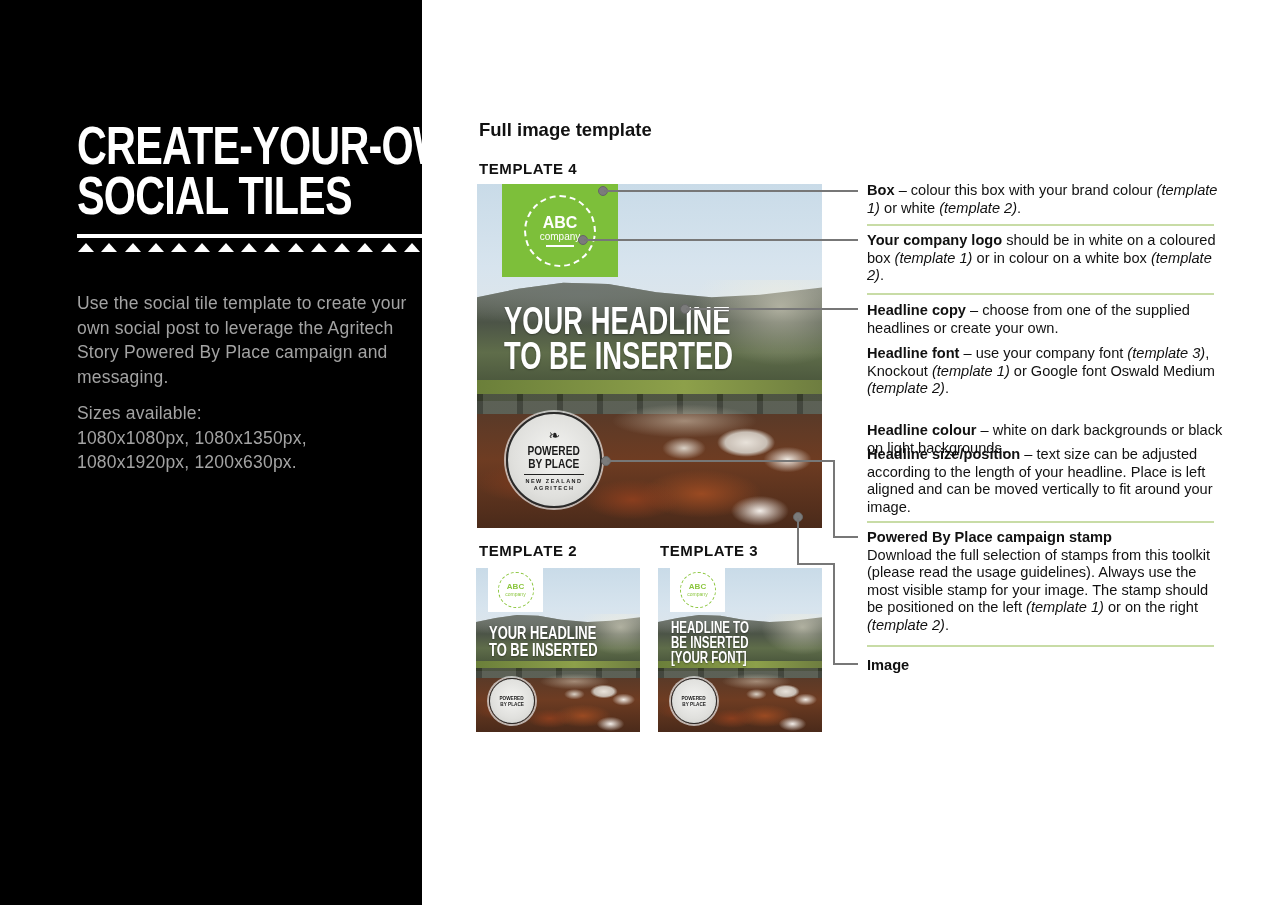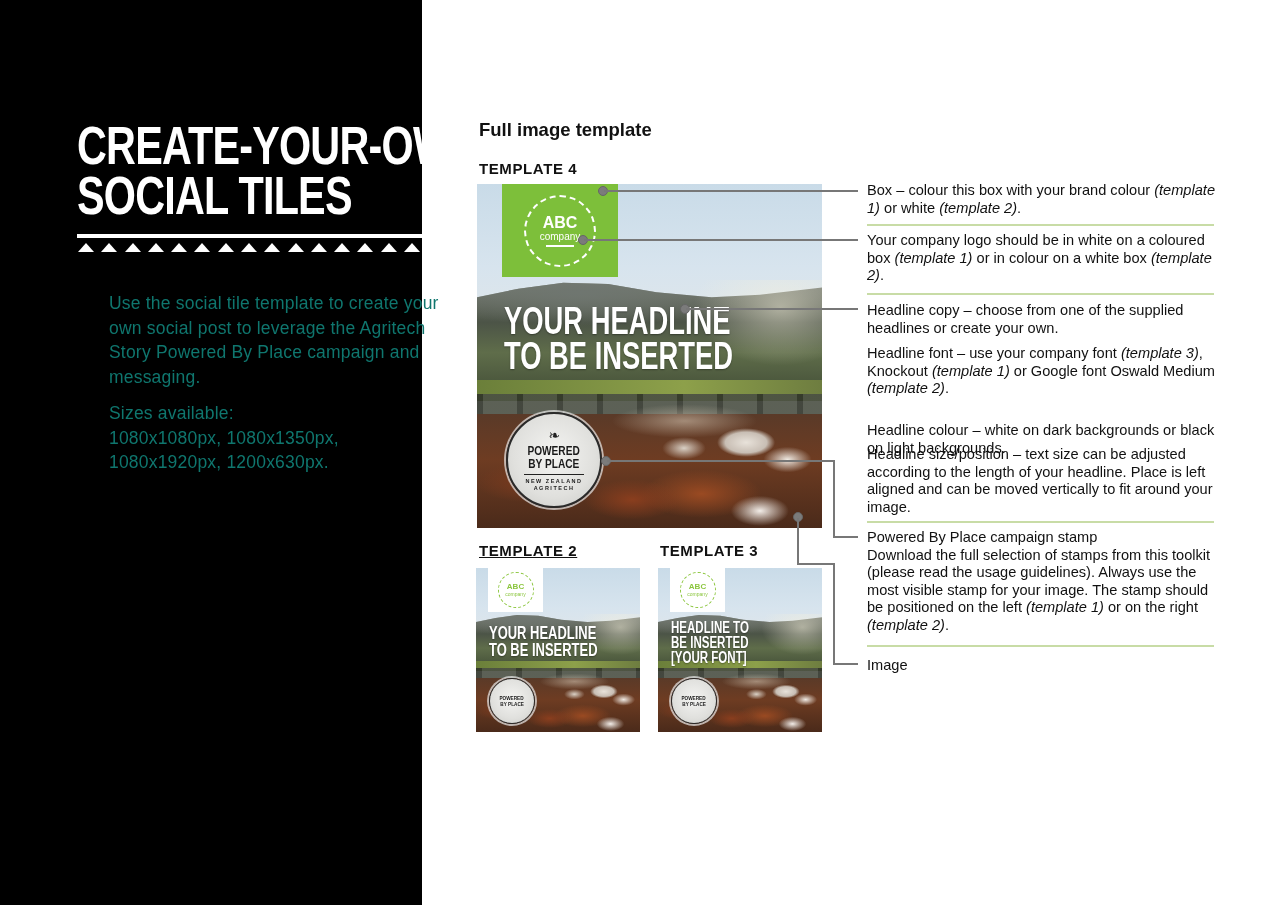--- a/index.html
+++ b/index.html
@@ -10,21 +10,21 @@
   .left-panel { position: absolute; left: 0; top: 0; width: 422px; height: 905px; background: #000; }
   .main-title {
     position: absolute; left: 77px; top: 121px; width: 345px;
     color: #fff; font-family: "Liberation Sans", "DejaVu Sans", sans-serif;
     font-weight: bold; font-size: 53px; line-height: 50px; letter-spacing: -1px;
     transform: scaleX(0.78); transform-origin: left top; white-space: nowrap;
   }
   .title-rule { position: absolute; left: 77px; top: 234px; width: 345px; height: 4px; background: #fff; }
   .triangle-row { position: absolute; left: 78px; top: 243px; width: 342px; height: 10px; display: flex; justify-content: space-between; }
   .tri { width: 0; height: 0; border-left: 8px solid transparent; border-right: 8px solid transparent; border-bottom: 9px solid #fff; }
-  .intro { position: absolute; left: 77px; top: 291px; width: 340px; color: #0f766e; font-size: 17.5px; line-height: 24.5px; letter-spacing: 0.2px; margin-left: 32px; }
+  .intro { position: absolute; left: 77px; top: 291px; width: 340px; color: #a3a3a3; font-size: 17.5px; line-height: 24.5px; letter-spacing: 0.2px; }
   .intro p { margin-bottom: 12px; }
 
   
   .section-title { position: absolute; left: 479px; top: 119px; font-size: 18.5px; font-weight: bold; color: #111; }
   .tpl-label { position: absolute; font-size: 15px; font-weight: bold; letter-spacing: 0.6px; color: #111; }
 
   
   .tile { position: absolute; overflow: hidden; }
   .tile .sky { position: absolute; left: 0; top: 0; width: 100%; height: 40%;
     background: linear-gradient(180deg, #c9dbe8 0%, #d7e4ee 60%, #dfe6ea 100%); }
@@ -67,21 +67,21 @@
   .stamp .st-main { font-weight: bold; text-align: center; transform: scaleX(0.78); }
   .stamp .st-rule { background: #222; }
   .stamp .st-sub { font-weight: bold; text-align: center; letter-spacing: 1.5px; }
 
   
   .conn { position: absolute; background: #777; }
   .dot { position: absolute; width: 10px; height: 10px; border-radius: 50%; background: #7b7b7b; border: 1px solid #666; }
 
   
   .note { position: absolute; left: 867px; width: 360px; font-size: 14.6px; line-height: 17.5px; color: #111; }
-  .note b { font-weight: normal; margin-top: 16px; }
+  .note b { font-weight: bold; margin-top: 16px; }
   .note i { font-style: italic; }
   .green-rule { position: absolute; left: 867px; width: 347px; height: 2px; background: #c8dca6; }
 </style>
 </head>
 <body>
 
 <div class="left-panel">
   <div class="main-title">
     <div>CREATE-YOUR-OWN</div>
     <div>SOCIAL TILES</div>
@@ -110,21 +110,21 @@
       <span>Sizes available:</span><br>
       <span>1080x1080px, 1080x1350px,</span><br>
       <span>1080x1920px, 1200x630px.</span>
     </p>
   </div>
 </div>
 
 <div class="section-title">Full image template</div>
 
 <div class="tpl-label" style="left:479px; top:160px;">TEMPLATE 4</div>
-<div class="tpl-label" style="left:479px; top:542px;text-decoration:underline;">TEMPLATE 2</div>
+<div class="tpl-label" style="left:479px; top:542px;">TEMPLATE 2</div>
 <div class="tpl-label" style="left:660px; top:542px;">TEMPLATE 3</div>
 
 <div class="tile" style="left:477px; top:184px; width:345px; height:344px;">
   <div class="sky"></div>
     <div class="hills"></div>
     <div class="light"></div>
     <div class="field"></div>
   <div class="fence"></div>
     <div class="cattle"></div>
     <div class="haze"></div>

